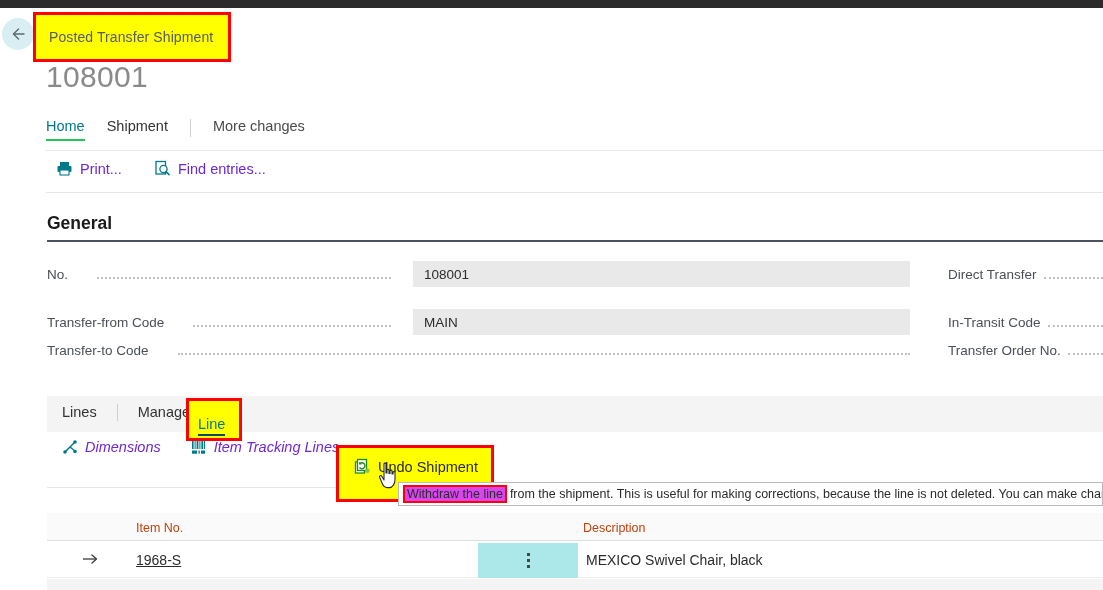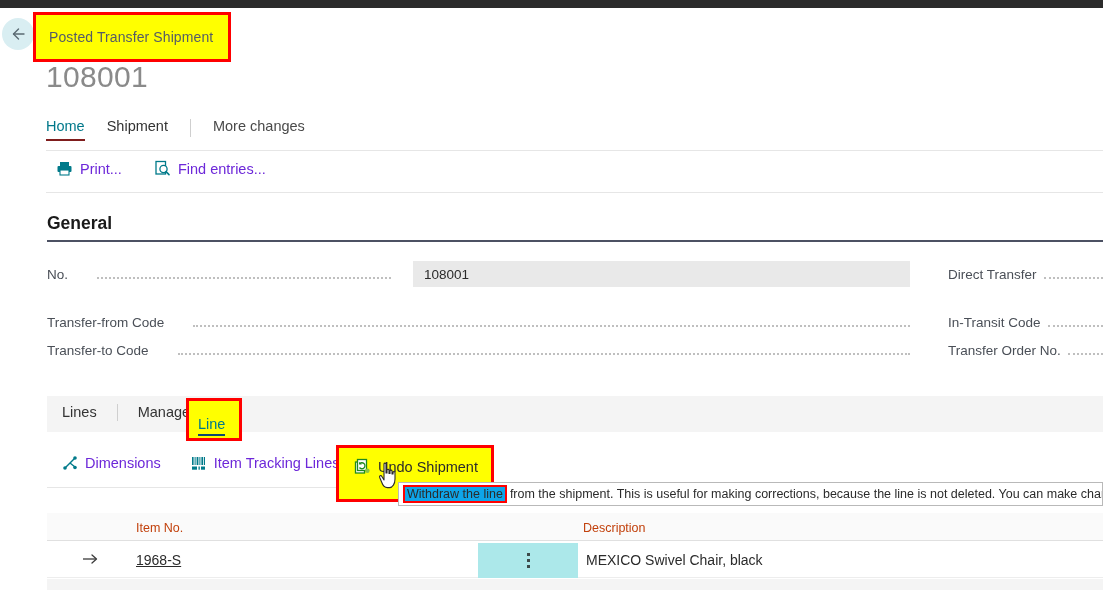--- a/index.html
+++ b/index.html
@@ -73,21 +73,21 @@
   }
   .rtab {
     font-size: 14.5px;
     color: #333333;
     padding: 0 0 5px 0;
     margin-right: 22px;
     white-space: nowrap;
   }
   .rtab.active {
     color: #00788a;
-    border-bottom: 2px solid #7f1d1d;
+    border-bottom: 2px solid #22c55e;
   }
   .rtab.more { color: #4a4a4a; margin-left: 22px; }
   .rtab-sep {
     width: 1px;
     height: 18px;
     background: #cfcfcf;
     margin: 1px 0 0 0;
   }
   .ribbon-rule {
     position: absolute;
@@ -211,23 +211,24 @@
     font-size: 14.5px;
     color: #00788a;
     border-bottom: 2px solid #0c4a6e;
     padding-bottom: 2px;
     z-index: 6;
   }
 
   
   .line-toolbar {
     position: absolute;
-    top: 455px; left: 62px;
+    top: 439px; left: 62px;
     display: flex;
     align-items: flex-end;
+    font-style: italic;
   }
   .line-toolbar .tb-item { margin-right: 30px; font-size: 14.5px; }
   .lines-rule {
     position: absolute;
     top: 487px; left: 47px;
     width: 1056px;
     height: 1px;
     background: #e6e6e6;
   }
 
@@ -270,21 +271,21 @@
     align-items: center;
     font-size: 12.5px;
     color: #2b2b2b;
     padding: 0 4px;
     white-space: nowrap;
     z-index: 5;
     overflow: hidden;
     width: 705px;
   }
   .tip-hl {
-    background: #0ea5e9;
+    background: #d946ef;
     border: 2px solid #ff0000;
     padding: 0 2px;
     margin-right: 3px;
     z-index: 7;
   }
 
   
   .tbl-head {
     position: absolute;
     top: 513px; left: 47px;
@@ -409,20 +410,21 @@
 <div class="sec-rule"></div>
 
 <div class="field-row col-l row1">
   <span class="f-label">No.</span>
   <span class="leader"></span>
   <span class="f-input">108001</span>
 </div>
 <div class="field-row col-l row2">
   <span class="f-label">Transfer-from Code</span>
   <span class="leader"></span>
+  <span class="f-input">MAIN</span>
 </div>
 <div class="field-row col-l row3">
   <span class="f-label">Transfer-to Code</span>
   <span class="leader"></span>
 </div>
 
 <div class="field-row col-r row1">
   <span class="f-label">Direct Transfer</span>
   <span class="leader"></span>
 </div>

